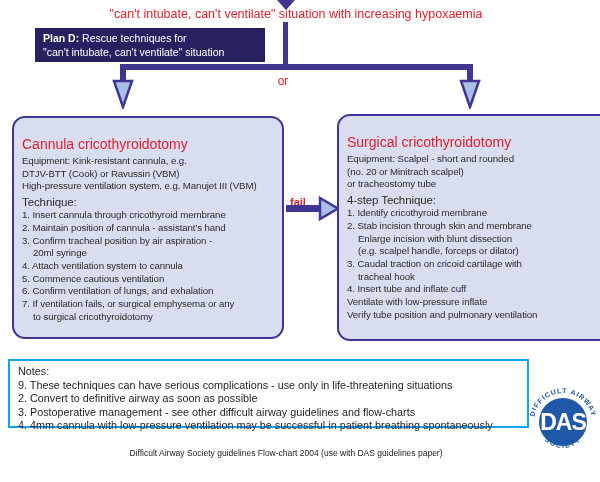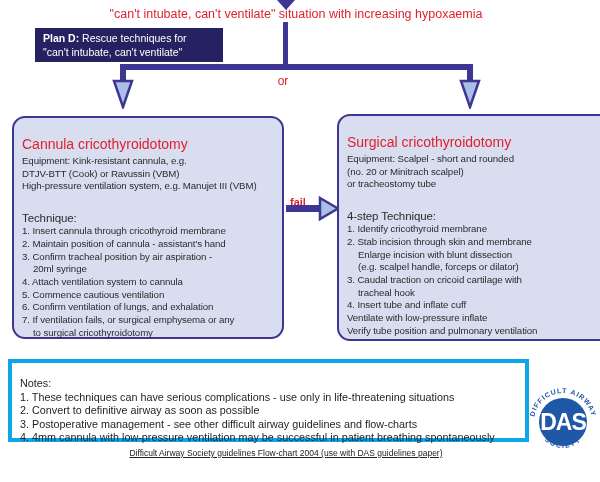--- a/index.html
+++ b/index.html
@@ -25,50 +25,50 @@
     position:absolute; left:262px; top:74px; width:42px; text-align:center;
     color:#e01f2d; font-size:12px;
   }
   #fail-label {
     position:absolute; left:290px; top:196px; color:#e01f2d;
     font-size:11px; font-weight:bold;
   }
 
   
   #plan-box {
-    position:absolute; left:35px; top:28px; width:188px; height:34px;
+    position:absolute; left:35px; top:28px; width:230px; height:34px;
     background:#262262; color:#ffffff; font-size:10.5px; line-height:14px;
     padding:3px 0 16px 8px; box-sizing:border-box;
   }
 
   
   .flowbox {
     position:absolute; background:#d9ddf0; border:2px solid #3f3693;
     border-radius:13px; box-sizing:border-box; color:#2b2b2b;
     padding:5px 5px 4px 8px;
   }
   #left-box  { left:12px;  top:116px; width:272px; height:223px; }
   #right-box { left:337px; top:114px; width:284px; height:227px; }
   .box-title { color:#e01f2d; font-size:14px; margin:13px 0 3px 0; font-weight:normal; }
   .ln  { font-size:9.7px; line-height:12.7px; white-space:nowrap; letter-spacing:-0.1px; }
-  .sub { font-size:11.5px; line-height:14px; margin-top:18px; }
+  .sub { font-size:11.5px; line-height:14px; margin-top:2px; }
   .indent { padding-left:11px; }
 
   
   #notes-box {
-    position:absolute; left:8px; top:359px; width:521px; height:83px;
-    border:4px solid #0ea5e9; box-sizing:border-box; background:#ffffff;
-    padding:14px 0 0 8px; color:#1f1f1f; font-size:10.8px; line-height:13.6px;
+    position:absolute; left:8px; top:359px; width:521px; height:69px;
+    border:2px solid #0ea5e9; box-sizing:border-box; background:#ffffff;
+    padding:4px 0 0 8px; color:#1f1f1f; font-size:10.8px; line-height:13.6px;
   }
   #notes-box .nln { white-space:nowrap; }
 
   
   #caption {
     position:absolute; left:20px; top:448px; width:532px; text-align:center;
-    font-size:8.5px; color:#222222;text-decoration:underline;
+    font-size:8.5px; color:#222222;
   }
 
   
   .svgbox { position:absolute; }
 </style>
 </head>
 <body>
 
 <div id="stage">
 
@@ -130,21 +130,21 @@
     <div class="ln indent">(e.g. scalpel handle, forceps or dilator)</div>
     <div class="ln">3. Caudal traction on cricoid cartilage with</div>
     <div class="ln indent">tracheal hook</div>
     <div class="ln">4. Insert tube and inflate cuff</div>
     <div class="ln">Ventilate with low-pressure inflate</div>
     <div class="ln">Verify tube position and pulmonary ventilation</div>
   </div>
 
   <div id="notes-box">
     <div class="nln">Notes:</div>
-    <div class="nln">1. These techniques can have serious complications - use only in life-threatening situations</div>
+    <div class="nln">9. These techniques can have serious complications - use only in life-threatening situations</div>
     <div class="nln">2. Convert to definitive airway as soon as possible</div>
     <div class="nln">3. Postoperative management - see other difficult airway guidelines and flow-charts</div>
     <div class="nln">4. 4mm cannula with low-pressure ventilation may be successful in patient breathing spontaneously</div>
   </div>
 
   <div id="caption">Difficult Airway Society guidelines Flow-chart 2004 (use with DAS guidelines paper)</div>
 
   <svg class="svgbox" style="left:527px; top:384px;" width="72" height="72" viewBox="0 0 72 72">
     <defs>
       <path id="arcT" d="M 7 38 A 29 29 0 0 1 65 38" fill="none"></path>

